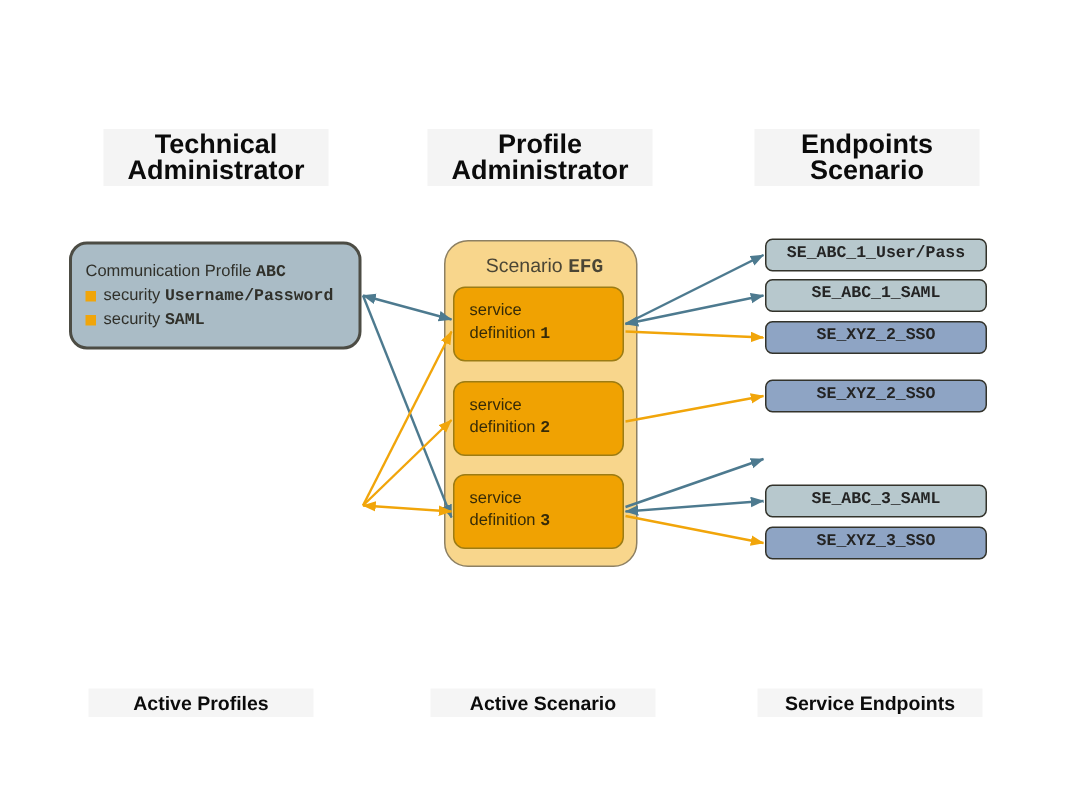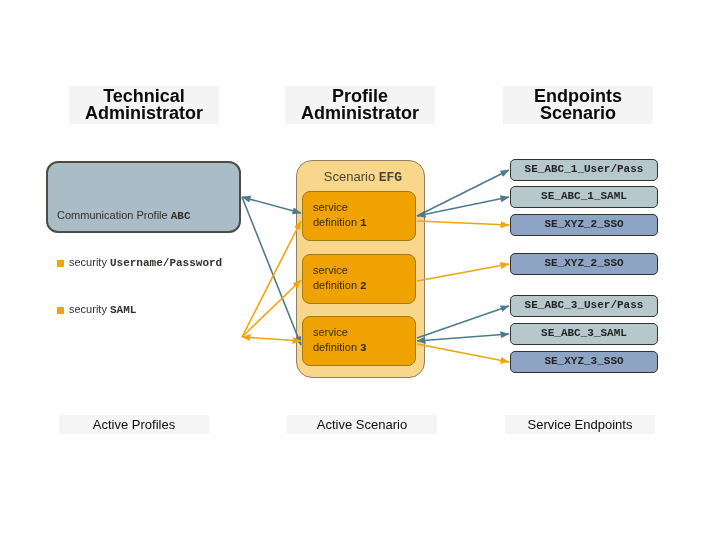--- a/index.html
+++ b/index.html
@@ -9,32 +9,32 @@
   }
   .mono{font-family:"Liberation Mono","DejaVu Sans Mono",monospace;font-weight:bold;}
   
   .col-label{
     position:absolute;width:150px;text-align:center;
     font-size:18px;font-weight:bold;color:#0b0b0b;line-height:17px;
     background:#f4f4f4;padding:2px 0;
   }
   .footer-label{
     position:absolute;width:150px;text-align:center;
-    font-size:13px;font-weight:normal;color:#0b0b0b;
-    background:#f5f5f5;padding:2px 0;
+    font-size:13px;font-weight:bold;color:#0b0b0b;
+    background:#f5f5f5;padding:2px 0;margin-top:44px;
   }
   
   .profile{
     position:absolute;left:46px;width:195px;box-sizing:border-box;
     border:2px solid #4c4c44;border-radius:12px;
     font-size:11px;color:#30302a;padding:12px 8px 6px 9px;
   }
   .profile.abc{top:161px;height:72px;background:#aabcc6;}
   .profile.xyz{top:300px;height:74px;background:#8fa5c4;padding-top:21px;}
-  .p-line{margin-bottom:3px;white-space:nowrap;margin-top:34px;}
+  .p-line{margin-bottom:3px;white-space:nowrap;}
   .bullet{
     display:inline-block;width:7px;height:7px;background:#f0a50a;
     margin-right:5px;vertical-align:-1px;
   }
   .p-mono{font-size:11px;}
   
   .scenario-container{
     position:absolute;left:296px;top:160px;width:129px;height:218px;box-sizing:border-box;
     background:#f8d68c;border:1.5px solid #8d8063;border-radius:16px;
   }
@@ -120,21 +120,20 @@
     <div>
       <span>definition</span>
       <span class="mono">3</span>
     </div>
   </div>
 
   <div class="ep gray" style="top:159px">SE_ABC_1_User/Pass</div>
   <div class="ep gray" style="top:186px">SE_ABC_1_SAML</div>
   <div class="ep blue" style="top:214px">SE_XYZ_2_SSO</div>
   <div class="ep blue" style="top:253px">SE_XYZ_2_SSO</div>
-  <div class="ep gray" style="top:295px">SE_ABC_3_User/Pass</div>
   <div class="ep gray" style="top:323px">SE_ABC_3_SAML</div>
   <div class="ep blue" style="top:351px">SE_XYZ_3_SSO</div>
 
   <div class="footer-label" style="left:59px;top:415px">Active Profiles</div>
   <div class="footer-label" style="left:287px;top:415px">Active Scenario</div>
   <div class="footer-label" style="left:505px;top:415px">Service Endpoints</div>
 
   <svg id="edges" viewBox="0 0 720 540" xmlns="http://www.w3.org/2000/svg">
     <defs>
       <marker id="arr-blue" orient="auto" markerUnits="userSpaceOnUse" markerWidth="10" markerHeight="9" refX="8.5" refY="3.5">

